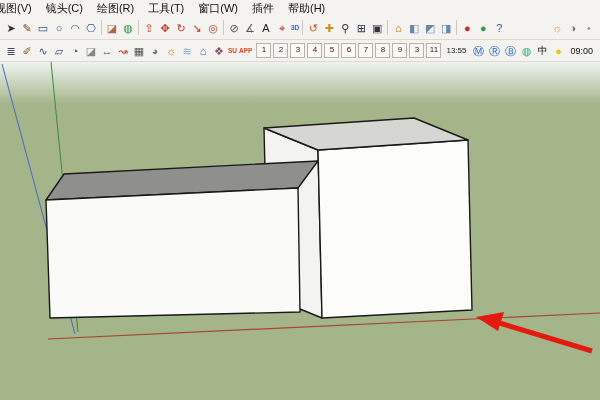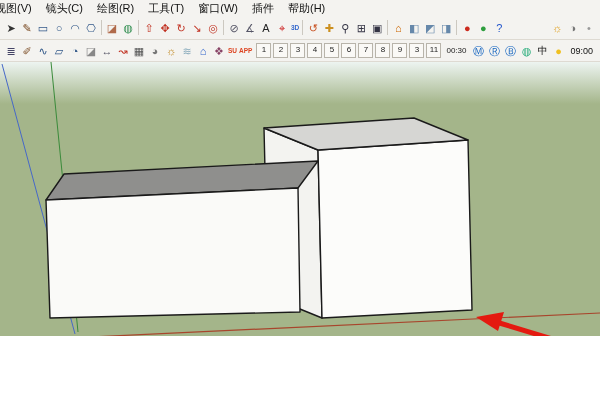--- a/index.html
+++ b/index.html
@@ -1,17 +1,17 @@
 <!DOCTYPE html>
 <html><head>
 <meta charset="utf-8">
 <style>
   html,body{margin:0;padding:0;}
   .window{
-    position:relative;width:600px;height:336px;overflow:hidden;
+    position:relative;width:600px;height:400px;overflow:hidden;
     background:#f0abfc;font-family:"Liberation Sans",sans-serif;
     -webkit-user-select:none;user-select:none;
   }
   #menubar{
     position:absolute;left:0;top:0;width:100%;height:16px;line-height:16px;
     background:#f4f3f0;border-bottom:1px solid #e3e0d8;font-size:11px;color:#111;
     white-space:nowrap;overflow:hidden;
   }
   .menu-item{display:inline-block;padding:0 7px;cursor:default;}
   .menu-item:first-child{margin-left:-12px;}
@@ -119,21 +119,21 @@
         <span class="scene-btn">3</span>
         <span class="scene-btn">4</span>
         <span class="scene-btn">5</span>
         <span class="scene-btn">6</span>
         <span class="scene-btn">7</span>
         <span class="scene-btn">8</span>
         <span class="scene-btn">9</span>
         <span class="scene-btn">3</span>
         <span class="scene-btn">11</span>
       </span>
-    <span class="ts">00:30</span>
+    <span class="ts">13:55</span>
     <span id="tb2-right" style="display:flex;align-items:center;">
         <span class="ticon" style="color: rgb(21, 101, 192);">Ⓜ</span>
         <span class="ticon" style="color: rgb(21, 101, 192);">Ⓡ</span>
         <span class="ticon" style="color: rgb(21, 101, 192);">Ⓑ</span>
         <span class="ticon" style="color: rgb(34, 170, 119);">◍</span>
       </span>
     <span class="lang">中</span>
     <span id="tb2-status" style="display:flex;align-items:center;">
         <span class="ticon" style="color: rgb(240, 192, 32);">●</span>
       </span>

